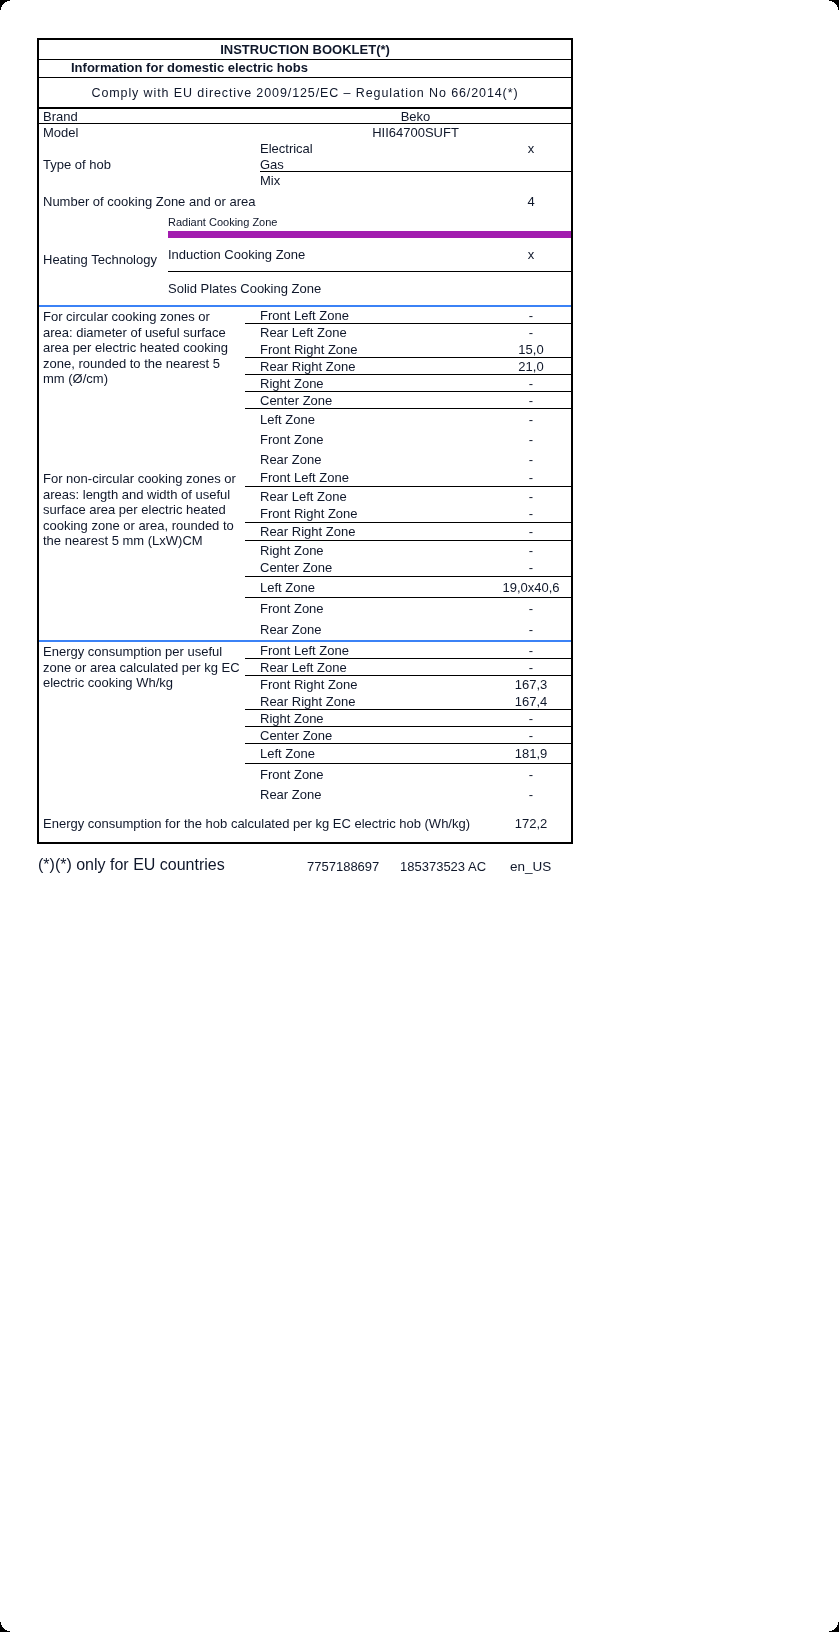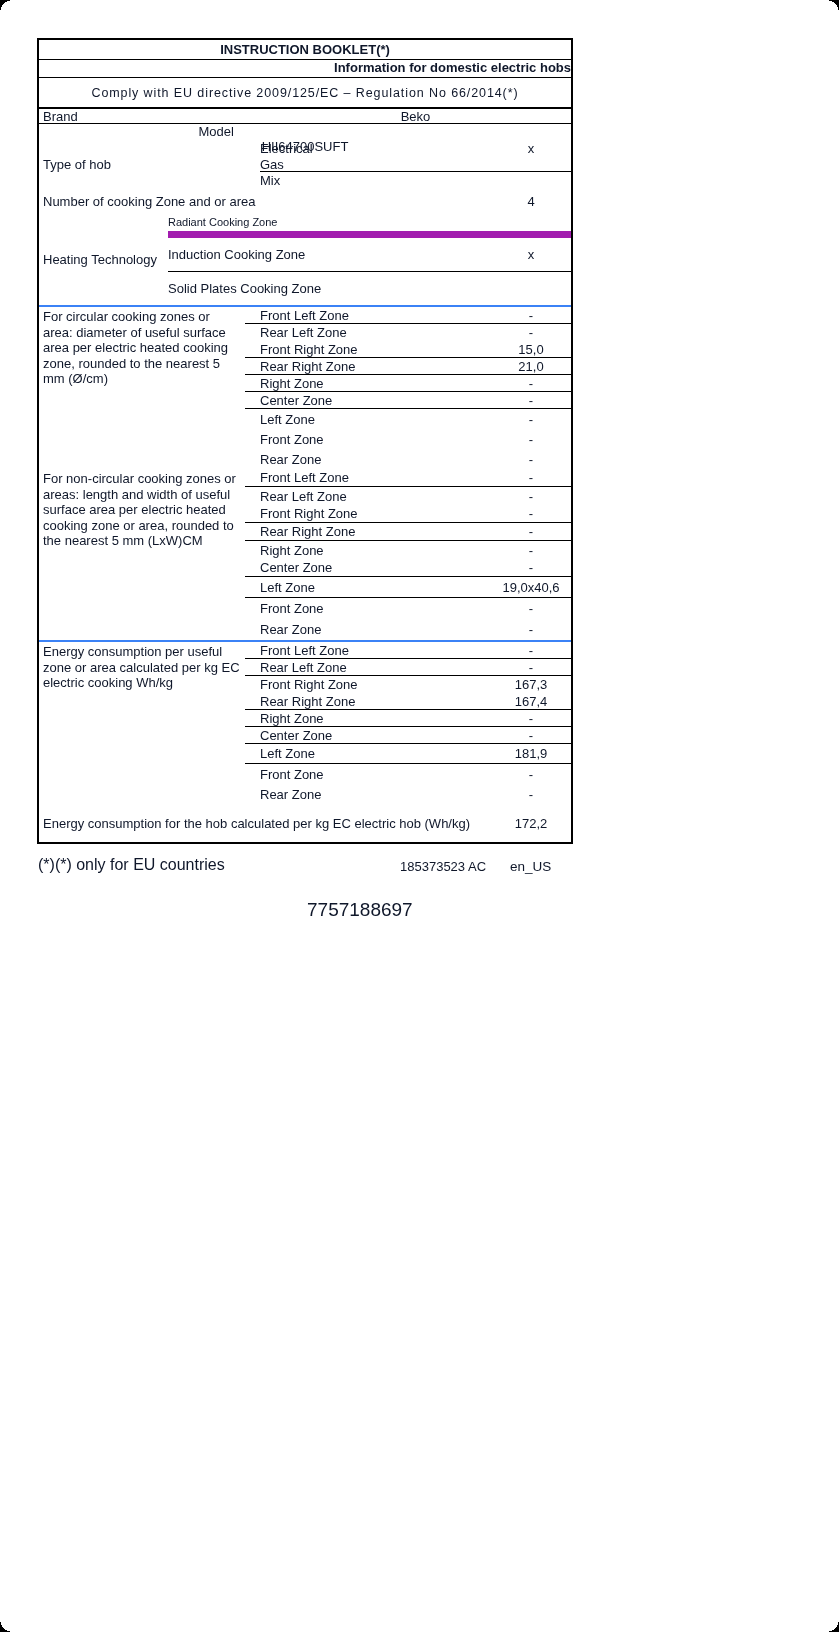--- a/index.html
+++ b/index.html
@@ -23,29 +23,29 @@
 
   .doc-table {
     position: absolute;
     left: 37px;
     top: 38px;
     width: 536px;
     border: 2px solid #000;
     background: #fff;
   }
   .row-title    { height: 20px; line-height: 19px; text-align: center; font-weight: bold; border-bottom: 1px solid #000; }
-  .row-subtitle { height: 18px; line-height: 16px; text-align: right; font-weight: bold; border-bottom: 1px solid #000; }
+  .row-subtitle { height: 18px; line-height: 16px; text-align: left; font-weight: bold; border-bottom: 1px solid #000; padding-left: 32px; }
   .row-comply   { height: 31px; display: flex; align-items: center; justify-content: center;
                   border-bottom: 2px solid #000; letter-spacing: 0.9px; font-size: 12.5px; }
 
   .kvrow { display: flex; align-items: center; }
   .kv-label { width: 221px; padding-left: 4px; }
   .kv-value { flex: 1; text-align: center; }
   .row-brand { height: 15px; border-bottom: 1px solid #000; }
-  .row-model { height: 16px; flex-direction: column; }
+  .row-model { height: 16px; }
 
   .typeblock { display: flex; }
   .type-label { width: 221px; padding-left: 4px; display: flex; align-items: center; }
   .type-rows { flex: 1; display: flex; flex-direction: column; }
   .trow { display: flex; align-items: center; }
   .trow.h17 { height: 17px; }
   .trow.h15 { height: 15px; }
   .trow.line { border-bottom: 1px solid #000; }
   .t-name { flex: 1; }
   .t-val { width: 80px; text-align: center; }
@@ -71,21 +71,21 @@
   .section.s1 .zrow.tall { height: 21px; }
   .zrow.line { border-bottom: 1px solid #000; }
   .z-name { flex: 1; padding-left: 15px; }
   .z-val { width: 80px; text-align: center; }
 
   .totalrow { height: 38px; display: flex; align-items: center; }
   .total-label { flex: 1; padding-left: 4px; }
 
   .footer { position: absolute; left: 0; top: 856px; width: 839px; height: 22px; }
   .footer .note   { position: absolute; left: 38px;  top: 0;   font-size: 16px; }
-  .footer .code1  { position: absolute; left: 307px; top: 3px; font-size: 19px; margin-top: 40px; }
+  .footer .code1  { position: absolute; left: 307px; top: 3px; font-size: 13px; }
   .footer .code2  { position: absolute; left: 400px; top: 3px; font-size: 13px; }
   .footer .locale { position: absolute; left: 510px; top: 3px; font-size: 13.5px; }
 </style>
 </head>
 <body>
 
 <div class="page">
   <div class="corner tl"></div>
   <div class="corner tr"></div>
   <div class="corner bl"></div>

